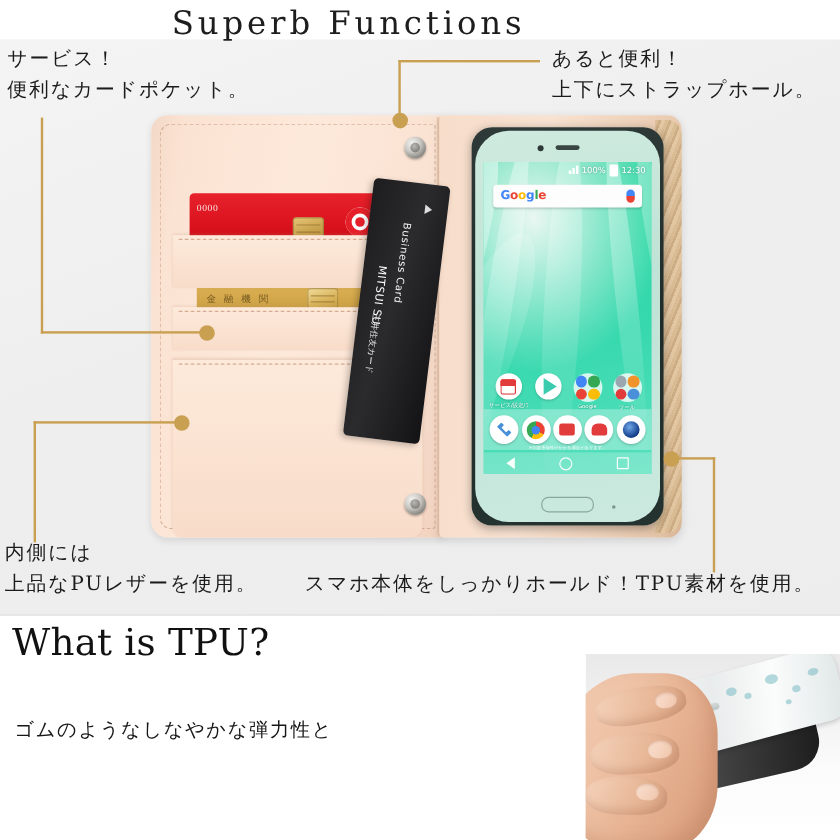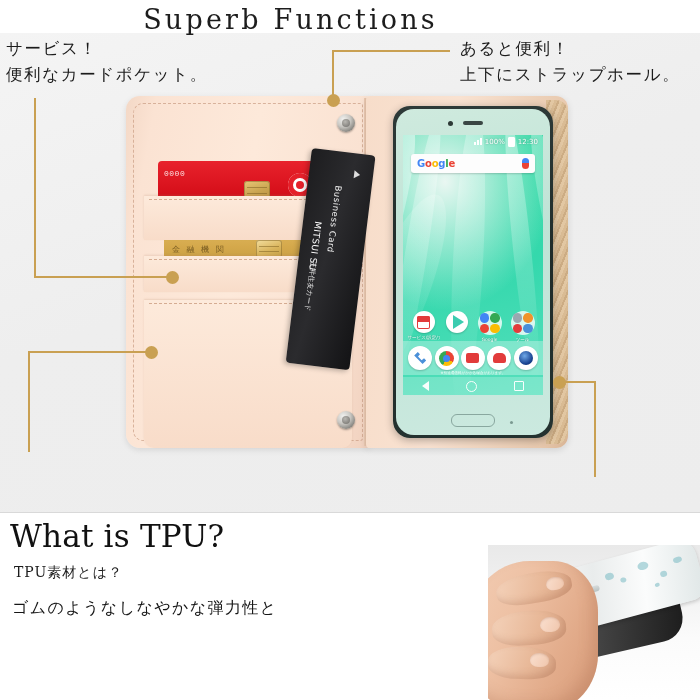--- a/index.html
+++ b/index.html
@@ -178,21 +178,21 @@
     box-shadow: inset 0 0 0 1px rgba(120,90,30,.45);
   }
   .card-red .chip::before, .card-red .chip::after {
     content: ""; position: absolute; left: 3px; right: 3px;
     border-top: 1px solid rgba(120,90,30,.5);
   }
   .card-red .chip::before { top: 6px; }
   .card-red .chip::after  { top: 12px; }
   .card-red .embos {
     position: absolute; left: 6px; top: 8px;
-    font-family: Liberation Mono, monospace; font-size: 8px;
+    font-family: Liberation Serif, serif; font-size: 8px;
     color: rgba(255,255,255,.85); letter-spacing: .5px;
   }
   .card-red .brandmark {
     position: absolute; right: 6px; top: 14px;
     width: 0; height: 0;
     border-left: 7px solid transparent; border-right: 7px solid transparent;
     border-bottom: 11px solid rgba(255,255,255,.9);
   }
 
   
@@ -300,21 +300,21 @@
     width: 160px; height: 332px;
     border-radius: 17px;
     background: linear-gradient(175deg, #2d3a38 0%, #1f2b29 50%, #243230 100%);
     z-index: 20;
     box-shadow: 0 2px 8px rgba(0,0,0,.3);
     overflow: hidden;
   }
   .phone-body {
     position: absolute;
     left: 3px; top: 3px; right: 3px; bottom: 3px;
-    border-radius: 18px;
+    border-radius: 28px;
     background: linear-gradient(170deg, #cfeade 0%, #bfe3d6 40%, #cbe9df 100%);
   }
   .phone-screen {
     position: absolute;
     left: 7px; top: 26px; right: 7px; height: 260px;
     overflow: hidden;
     background:
       radial-gradient(ellipse 140% 90% at 30% 18%, #eaf7f2 0%, rgba(234,247,242,0) 55%),
       linear-gradient(165deg, #2fd6a0 0%, #31d9a6 25%, #35d8ad 55%, #57e0bd 100%);
   }
@@ -662,27 +662,31 @@
     <div>サービス！</div>
     <div>便利なカードポケット。</div>
   </div>
 
   <div class="callout c-topright">
     <div>あると便利！</div>
     <div>上下にストラップホール。</div>
   </div>
 
   <div class="callout c-botleft">
-  </div>
-
+    <div>内側には</div>
+    <div>上品なPUレザーを使用。</div>
+  </div>
+
+  <div class="callout c-botright">
+    <div>スマホ本体をしっかりホールド！TPU素材を使用。</div>
+  </div>
 
   <div class="divider"></div>
 
   <div class="tpu-title">What is TPU?</div>
-  <div class="tpu-sub">TPU素材とは？</div>
 
   <div class="tpu-body">
     <div>ゴムのようなしなやかな弾力性と</div>
   </div>
 
   <div class="photo-inset">
     <div class="pi-bg"></div>
 
     <div class="pi-case-dark"></div>
     <div class="pi-case-light">

